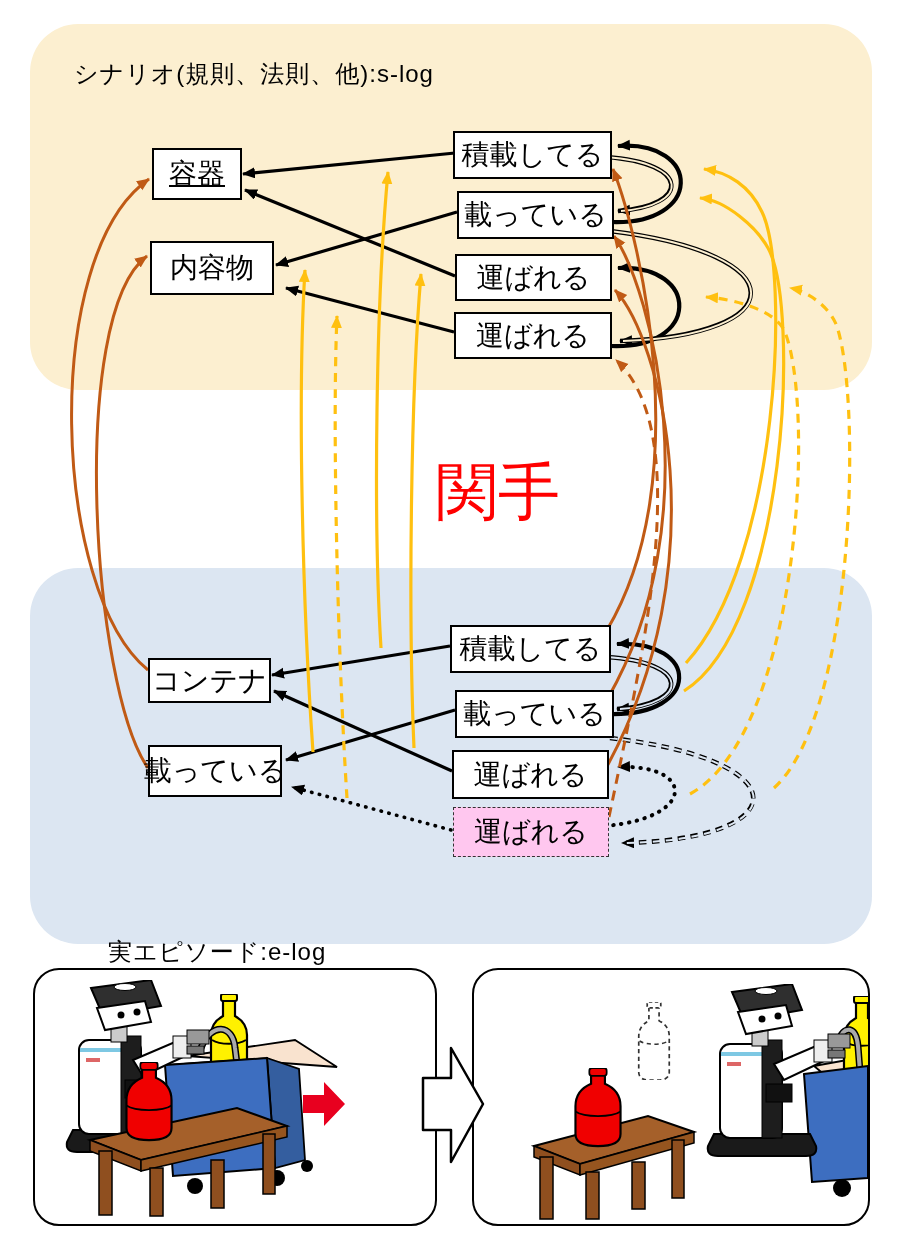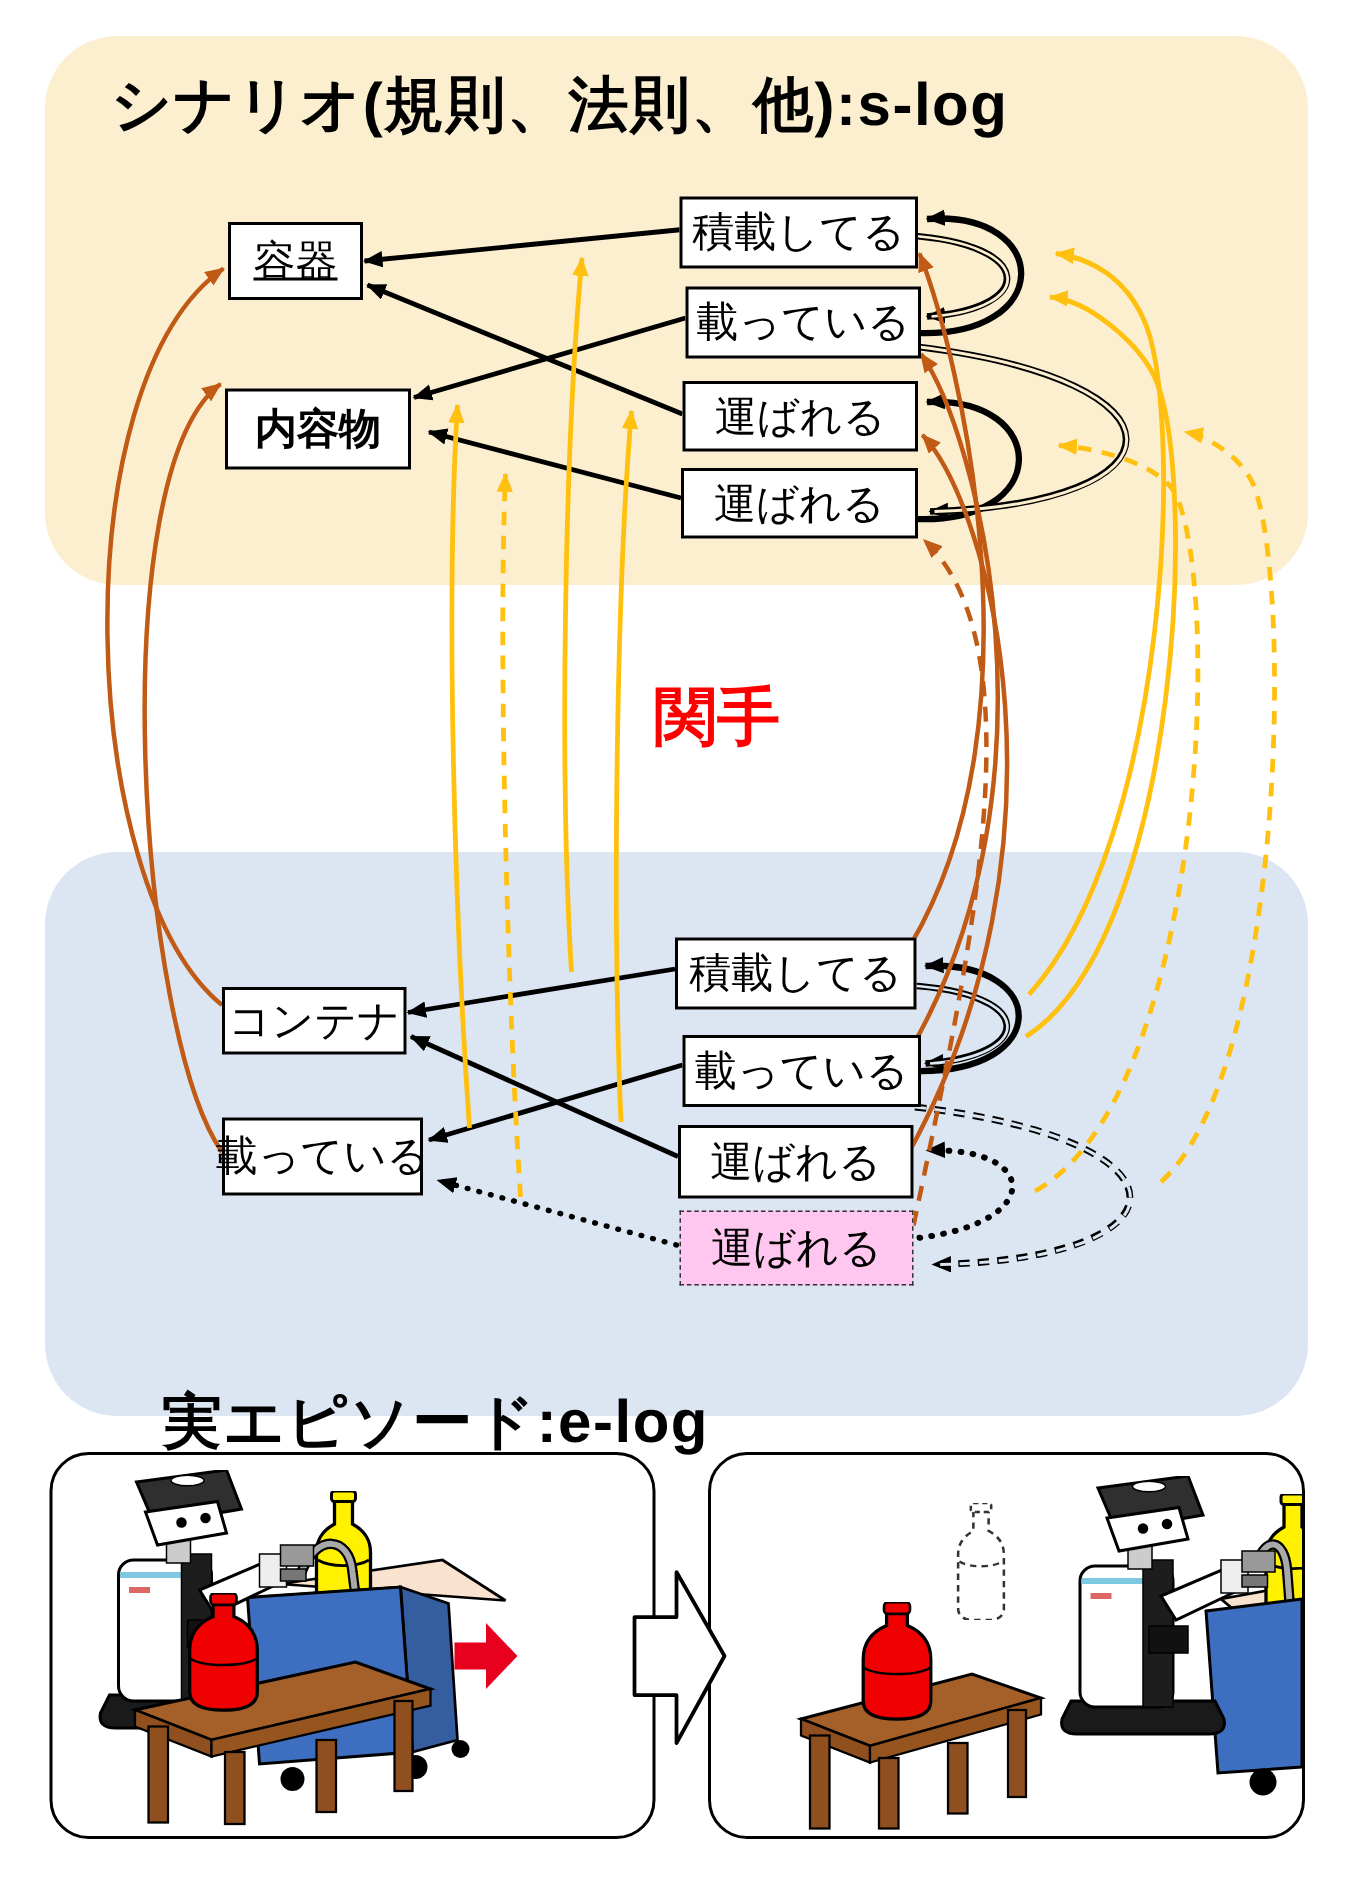--- a/index.html
+++ b/index.html
@@ -1,28 +1,28 @@
 <!DOCTYPE html>
 <html><head>
 <meta charset="utf-8">
 <style>
   html,body{margin:0;padding:0;background:#fff;}
   body{width:900px;height:1255px;position:relative;overflow:hidden;
        font-family:"Liberation Sans","DejaVu Sans",sans-serif;}
   .section{position:absolute;border-radius:48px;}
   #sec-slog{left:30px;top:24px;width:842px;height:366px;background:#FCEFD0;z-index:0;}
   #sec-elog{left:30px;top:568px;width:842px;height:376px;background:#DCE6F2;z-index:0;}
-  .sec-title{position:absolute;font-size:40px;font-weight:bold;color:#000;z-index:3;white-space:nowrap;letter-spacing:1px;}
+  .sec-title{position:absolute;font-size:24px;font-weight:normal;color:#000;z-index:3;white-space:nowrap;letter-spacing:1px;margin-top:16px;}
   #title-slog{left:74px;top:42px;}
   #title-elog{left:108px;top:920px;}
-  #functor{position:absolute;left:436px;top:450px;font-size:42px;font-weight:bold;color:#FF0000;z-index:3;white-space:nowrap;text-align:right;}
+  #functor{position:absolute;left:436px;top:450px;font-size:62px;font-weight:normal;color:#FF0000;z-index:3;white-space:nowrap;text-align:right;}
   .nbox{position:absolute;background:#fff;border:2px solid #000;z-index:3;
         display:flex;align-items:center;justify-content:center;font-size:28px;color:#000;white-space:nowrap;}
   #b-youki   {left:152px;top:148px;width:86px;height:48px;text-decoration:underline;}
-  #b-naiyou  {left:150px;top:259px;width:120px;height:50px;font-weight:bold;}
+  #b-naiyou  {left:150px;top:241px;width:120px;height:50px;}
   #b-s1{left:453px;top:131px;width:155px;height:44px;}
   #b-s2{left:457px;top:191px;width:153px;height:44px;}
   #b-s3{left:455px;top:254px;width:153px;height:43px;}
   #b-s4{left:454px;top:312px;width:154px;height:43px;}
   #b-kontena {left:148px;top:658px;width:119px;height:41px;}
   #b-kibotoru{left:148px;top:745px;width:130px;height:48px;}
   #b-e1{left:450px;top:625px;width:157px;height:44px;}
   #b-e2{left:455px;top:690px;width:155px;height:44px;}
   #b-e3{left:452px;top:750px;width:153px;height:45px;}
   #b-e4{left:453px;top:807px;width:154px;height:48px;background:#FFC7EF;border:1.6px dashed #333;}

